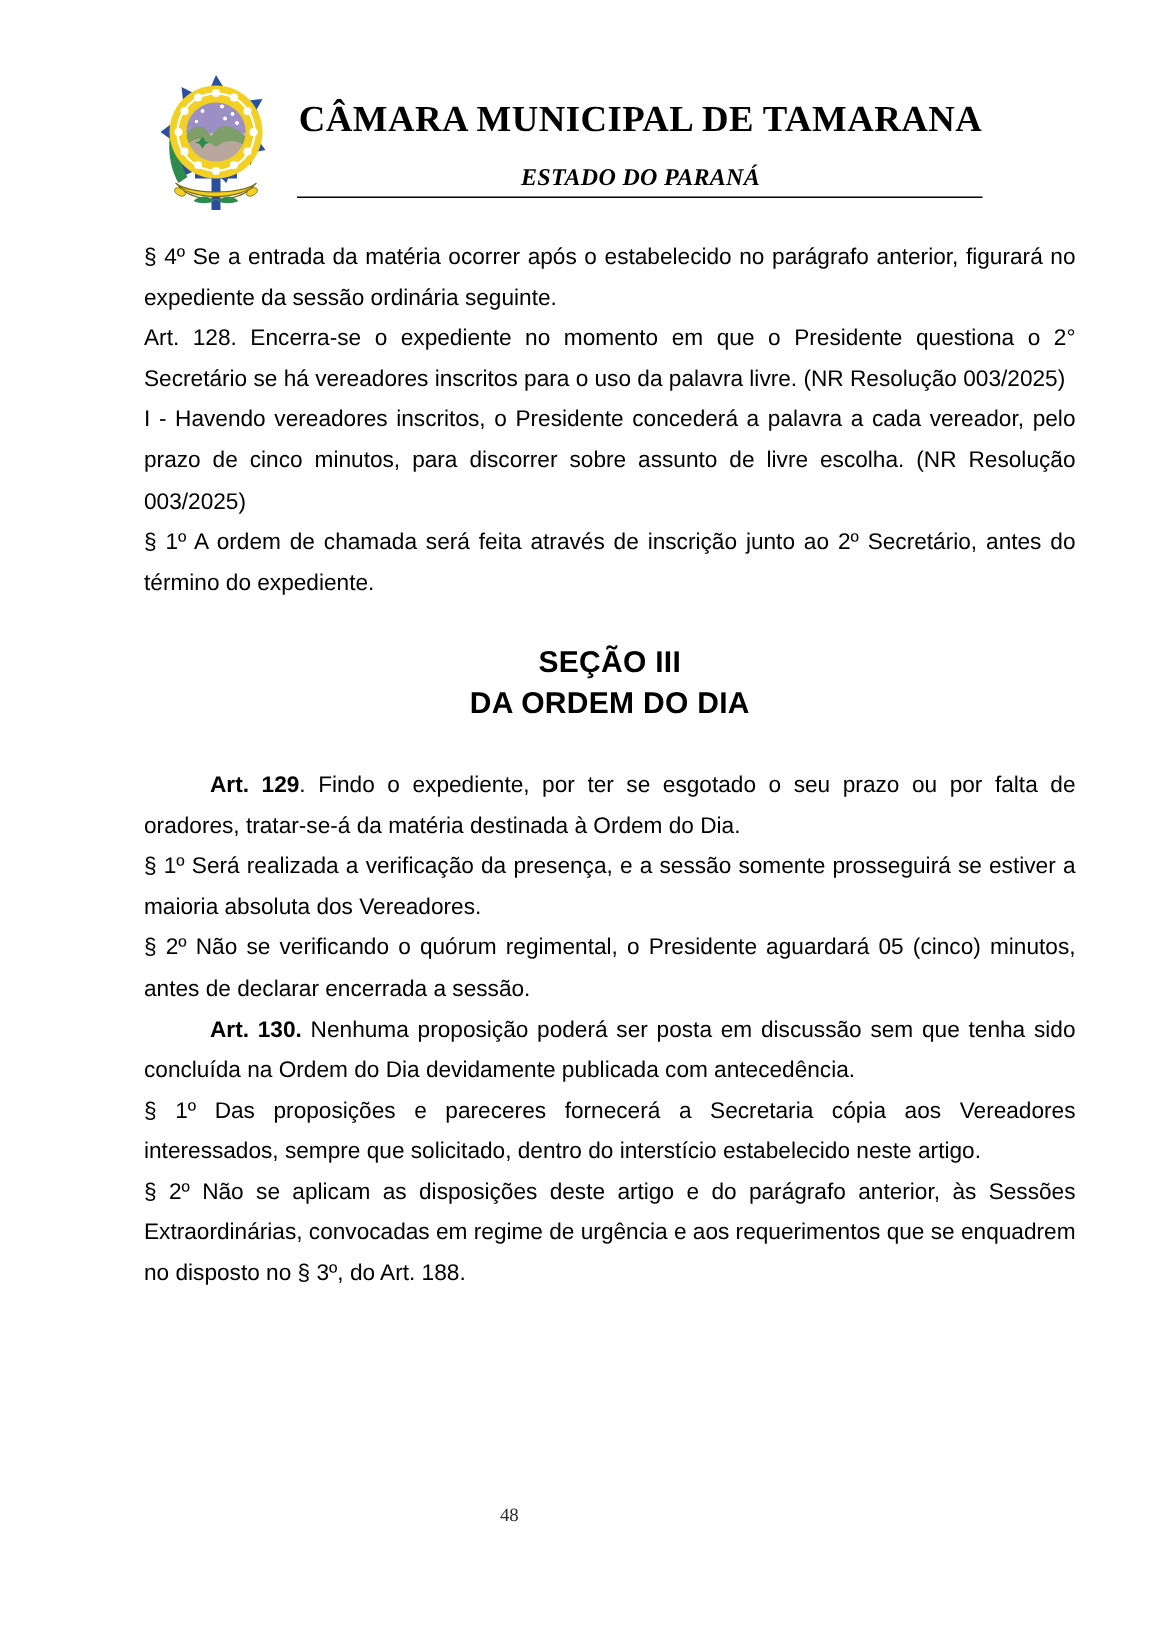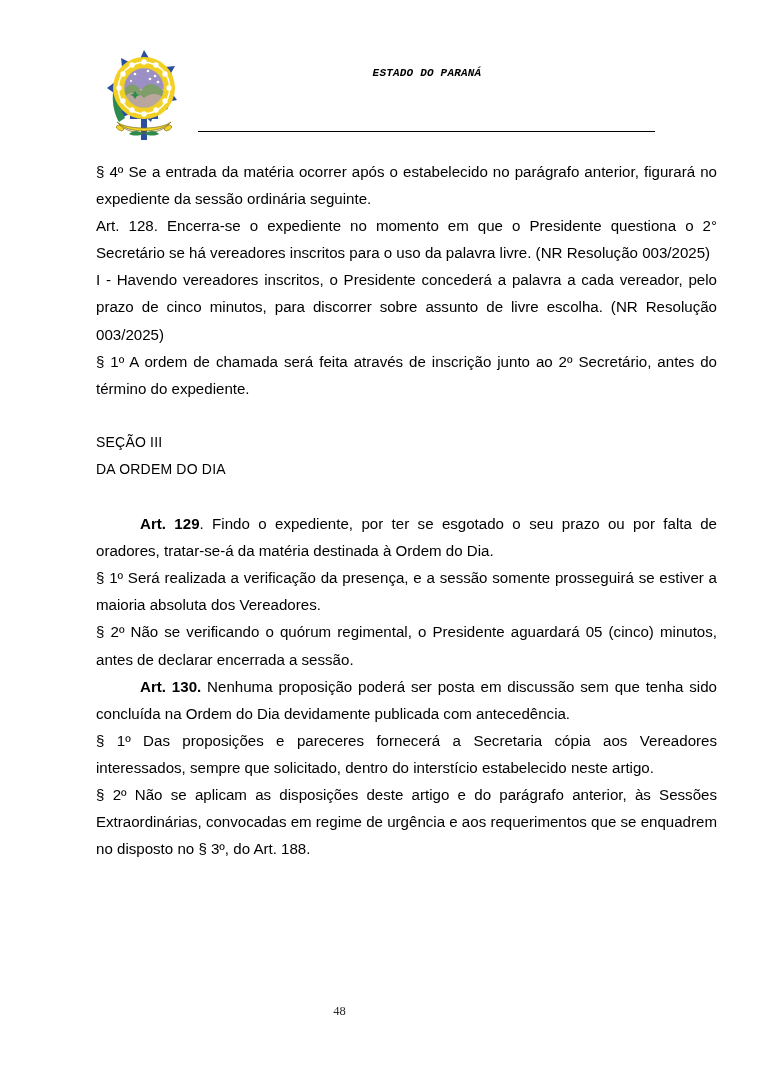--- a/index.html
+++ b/index.html
@@ -48,27 +48,27 @@
   }
   .org-title {
     font-family: "Liberation Serif", serif;
     font-weight: bold;
     font-size: 24.5px;
     letter-spacing: 0.3px;
     line-height: 1.12;
     white-space: nowrap;
   }
   .org-subtitle {
-    font-family: Liberation Mono, monospace;
+    font-family: Liberation Serif, serif;
     font-weight: bold;
     font-style: italic;
-    font-size: 11px;
+    font-size: 16px;
     letter-spacing: 0.2px;
     line-height: 1.25;
-    margin-top: 1px;
+    margin-top: 16px;
   }
   .header-rule {
     position: absolute;
     left: 198px;
     top: 131px;
     width: 457px;
     height: 1px;
     background: #000000;
   }
 
@@ -90,22 +90,23 @@
     word-spacing: 0px;
   }
   b.artref { font-weight: bold; margin-left: 44px; }
 
   
   .headings {
     margin-top: 27px;
     margin-bottom: 27px;
   }
   .heading-line {
-    font-size: 14px;
-    font-weight: normal;
+    text-align: center;
+    font-size: 20px;
+    font-weight: bold;
     line-height: 27.1px;
     letter-spacing: 0.2px;
   }
 
   
   .footer {
     position: absolute;
     left: 0;
     top: 1001px;
     width: 679px;
@@ -193,20 +194,21 @@
           <ellipse cx="17" cy="80" rx="4" ry="2.3" transform="rotate(30 17 80)"></ellipse>
           <ellipse cx="65" cy="80" rx="4" ry="2.3" transform="rotate(-30 65 80)"></ellipse>
         </g>
 
         <path d="M26,86 C30,82 36,82 40,86 C36,88 30,88 26,86 Z" fill="#2f8a4e"></path>
         <path d="M42,86 C46,82 52,82 56,86 C52,88 46,88 42,86 Z" fill="#2f8a4e"></path>
       </svg>
     </div>
 
     <div class="header-text">
+      <div class="org-title">CÂMARA MUNICIPAL DE TAMARANA</div>
       <div class="org-subtitle">ESTADO DO PARANÁ</div>
     </div>
 
   </div>
   <div class="header-rule"></div>
 
   <div class="content">
     <div id="pre-headings">
         <p class="para"><span>§ 4º Se a entrada da matéria ocorrer após o estabelecido no parágrafo anterior, figurará no expediente da sessão ordinária seguinte.</span></p>
         <p class="para"><span>Art. 128. Encerra-se o expediente no momento em que o Presidente questiona o 2° Secretário se há vereadores inscritos para o uso da palavra livre. (NR Resolução 003/2025)</span></p>

